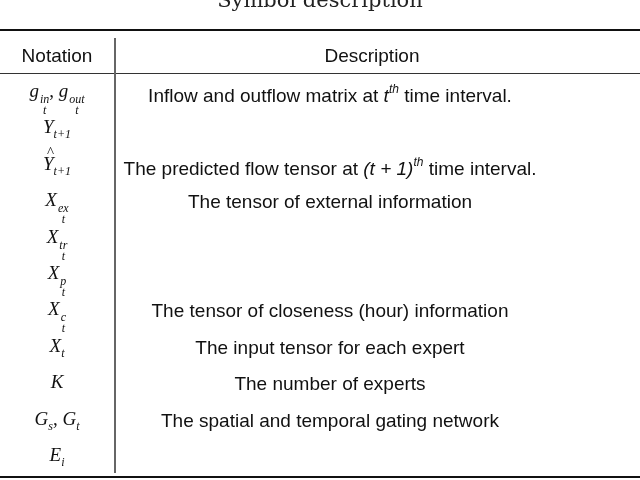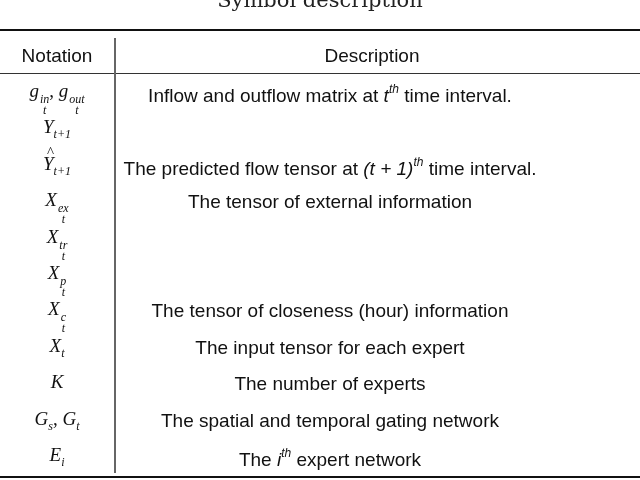--- a/index.html
+++ b/index.html
@@ -130,17 +130,14 @@
     <div class="n">
       <span>G</span><span class="sub">s</span><span class="rm">, </span><span>G</span><span class="sub">t</span>
     </div>
     <div class="d">The spatial and temporal gating network</div>
   </div>
 
   <div class="row">
     <div class="n">
       <span>E</span><span class="sub">i</span>
     </div>
-    <div class="d">
-      <span>The </span><span class="math">i</span><span class="sup">th</span><span> expert network</span>
-    </div>
   </div>
 </div>
 
 </body></html>

